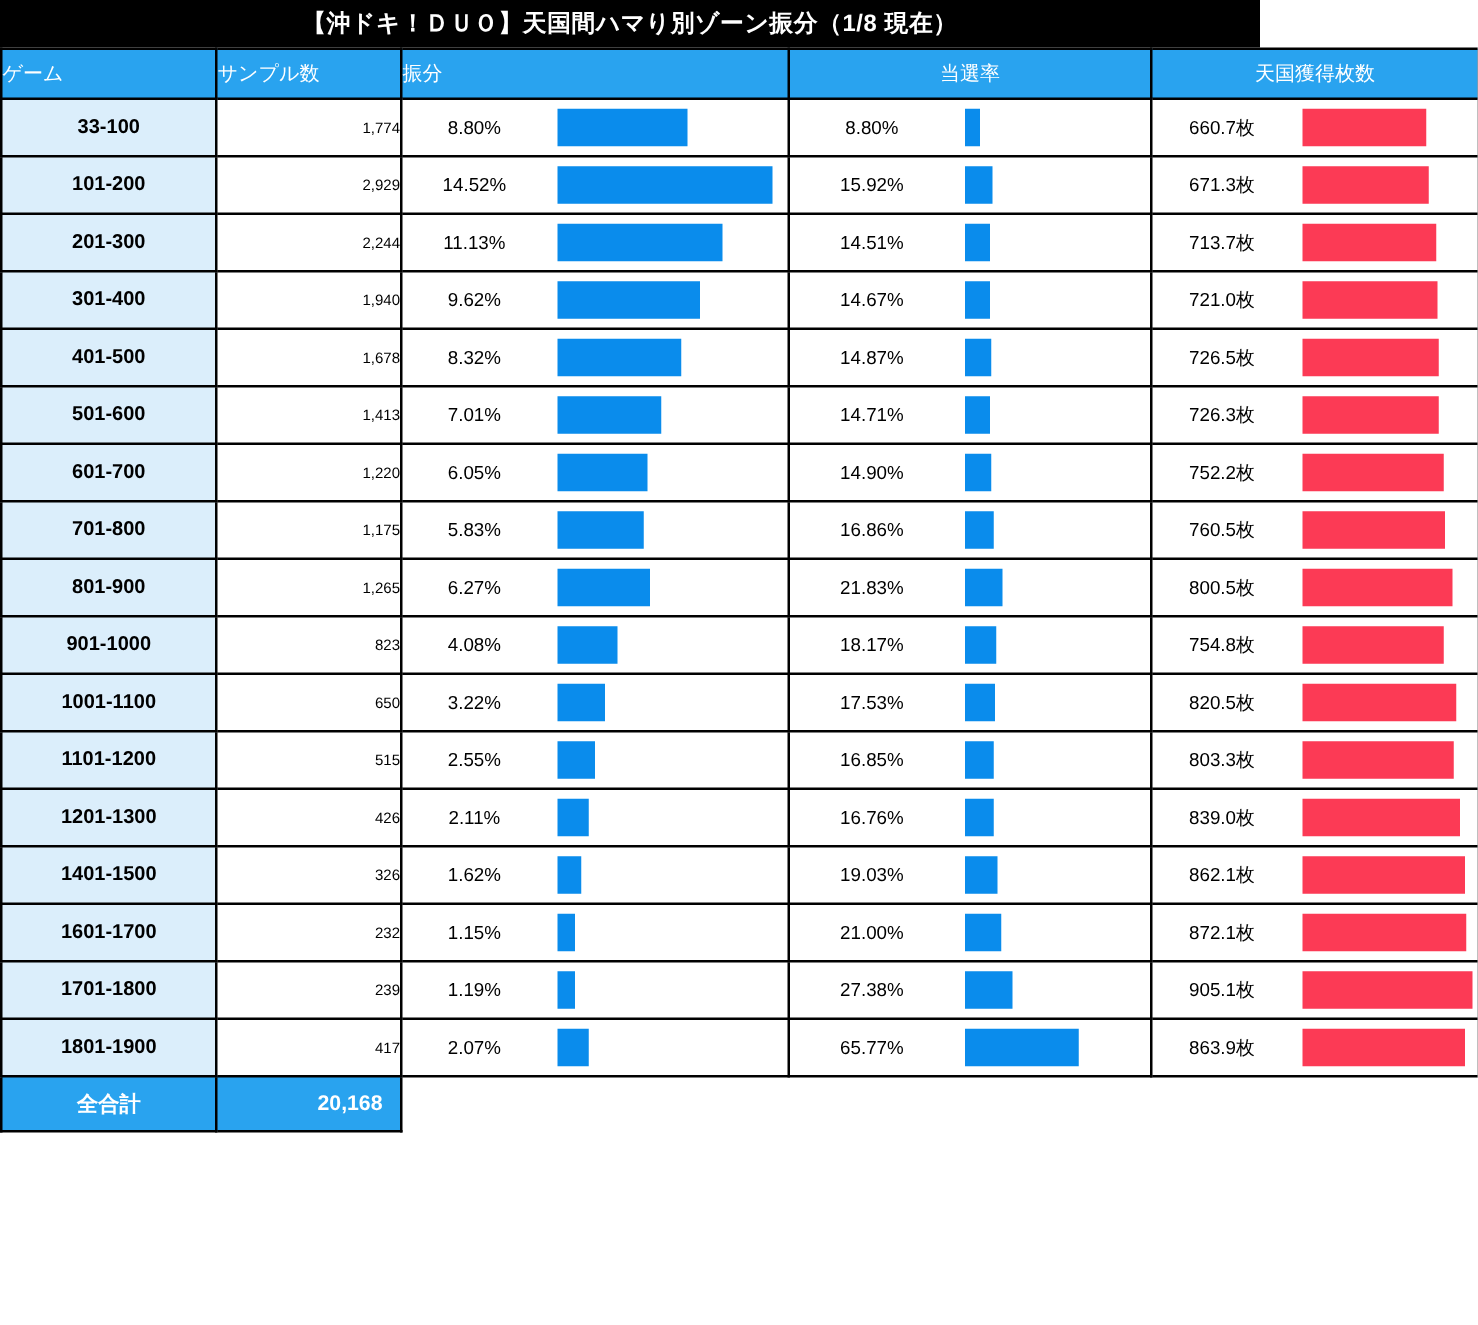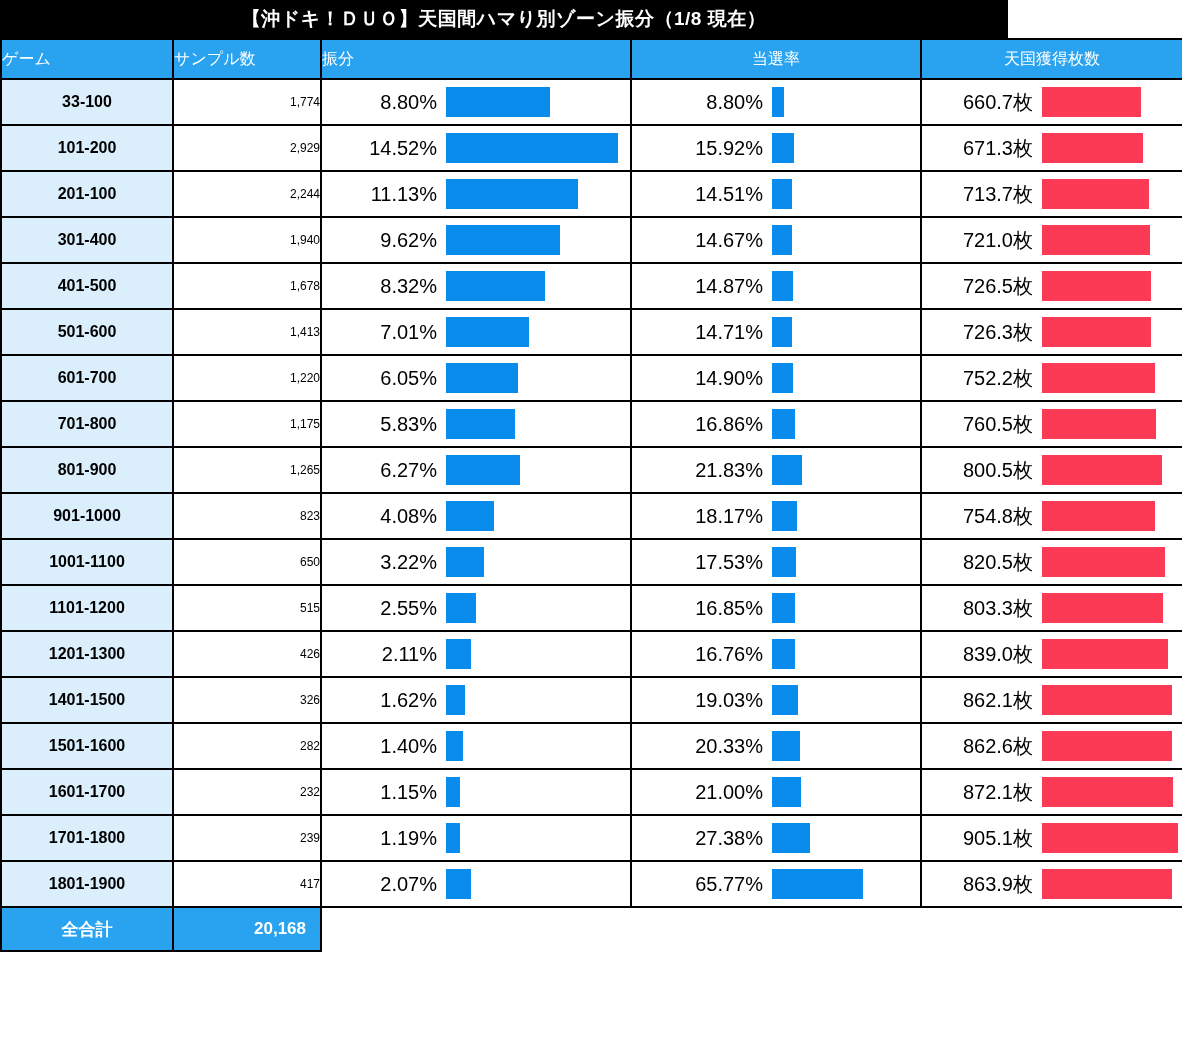--- a/index.html
+++ b/index.html
@@ -81,22 +81,22 @@
     background: #ffffff;
     padding: 0;
   }
   .barcell {
     display: flex;
     align-items: center;
     height: 42px;
     width: 100%;
   }
   .barlabel {
-    font-size: 20px;
-    text-align: right;
+    font-size: 15px;
+    text-align: center;
     white-space: nowrap;
     padding-right: 9px;
     flex: 0 0 auto;
   }
   .lbl-dist { width: 124px; }
   .lbl-rate { width: 140px; }
   .lbl-coin { width: 120px; }
   .bar {
     height: 30px;
     background: #0a8cec;
@@ -184,21 +184,21 @@
             </div>
           </td>
           <td class="c-bar">
             <div class="barcell">
               <span class="barlabel lbl-coin">671.3枚</span>
               <div class="bar coin" style="width: 101px;"></div>
             </div>
           </td>
         </tr>
         <tr>
-          <td class="c-game">201-100</td>
+          <td class="c-game">201-300</td>
           <td class="c-sample">2,244</td>
           <td class="c-bar">
             <div class="barcell">
               <span class="barlabel lbl-dist">11.13%</span>
               <div class="bar " style="width: 132px;"></div>
             </div>
           </td>
           <td class="c-bar">
             <div class="barcell">
               <span class="barlabel lbl-rate">14.51%</span>
@@ -443,42 +443,20 @@
           </td>
           <td class="c-bar">
             <div class="barcell">
               <span class="barlabel lbl-rate">19.03%</span>
               <div class="bar " style="width: 26px;"></div>
             </div>
           </td>
           <td class="c-bar">
             <div class="barcell">
               <span class="barlabel lbl-coin">862.1枚</span>
-              <div class="bar coin" style="width: 130px;"></div>
-            </div>
-          </td>
-        </tr>
-        <tr>
-          <td class="c-game">1501-1600</td>
-          <td class="c-sample">282</td>
-          <td class="c-bar">
-            <div class="barcell">
-              <span class="barlabel lbl-dist">1.40%</span>
-              <div class="bar " style="width: 17px;"></div>
-            </div>
-          </td>
-          <td class="c-bar">
-            <div class="barcell">
-              <span class="barlabel lbl-rate">20.33%</span>
-              <div class="bar " style="width: 28px;"></div>
-            </div>
-          </td>
-          <td class="c-bar">
-            <div class="barcell">
-              <span class="barlabel lbl-coin">862.6枚</span>
               <div class="bar coin" style="width: 130px;"></div>
             </div>
           </td>
         </tr>
         <tr>
           <td class="c-game">1601-1700</td>
           <td class="c-sample">232</td>
           <td class="c-bar">
             <div class="barcell">
               <span class="barlabel lbl-dist">1.15%</span>

